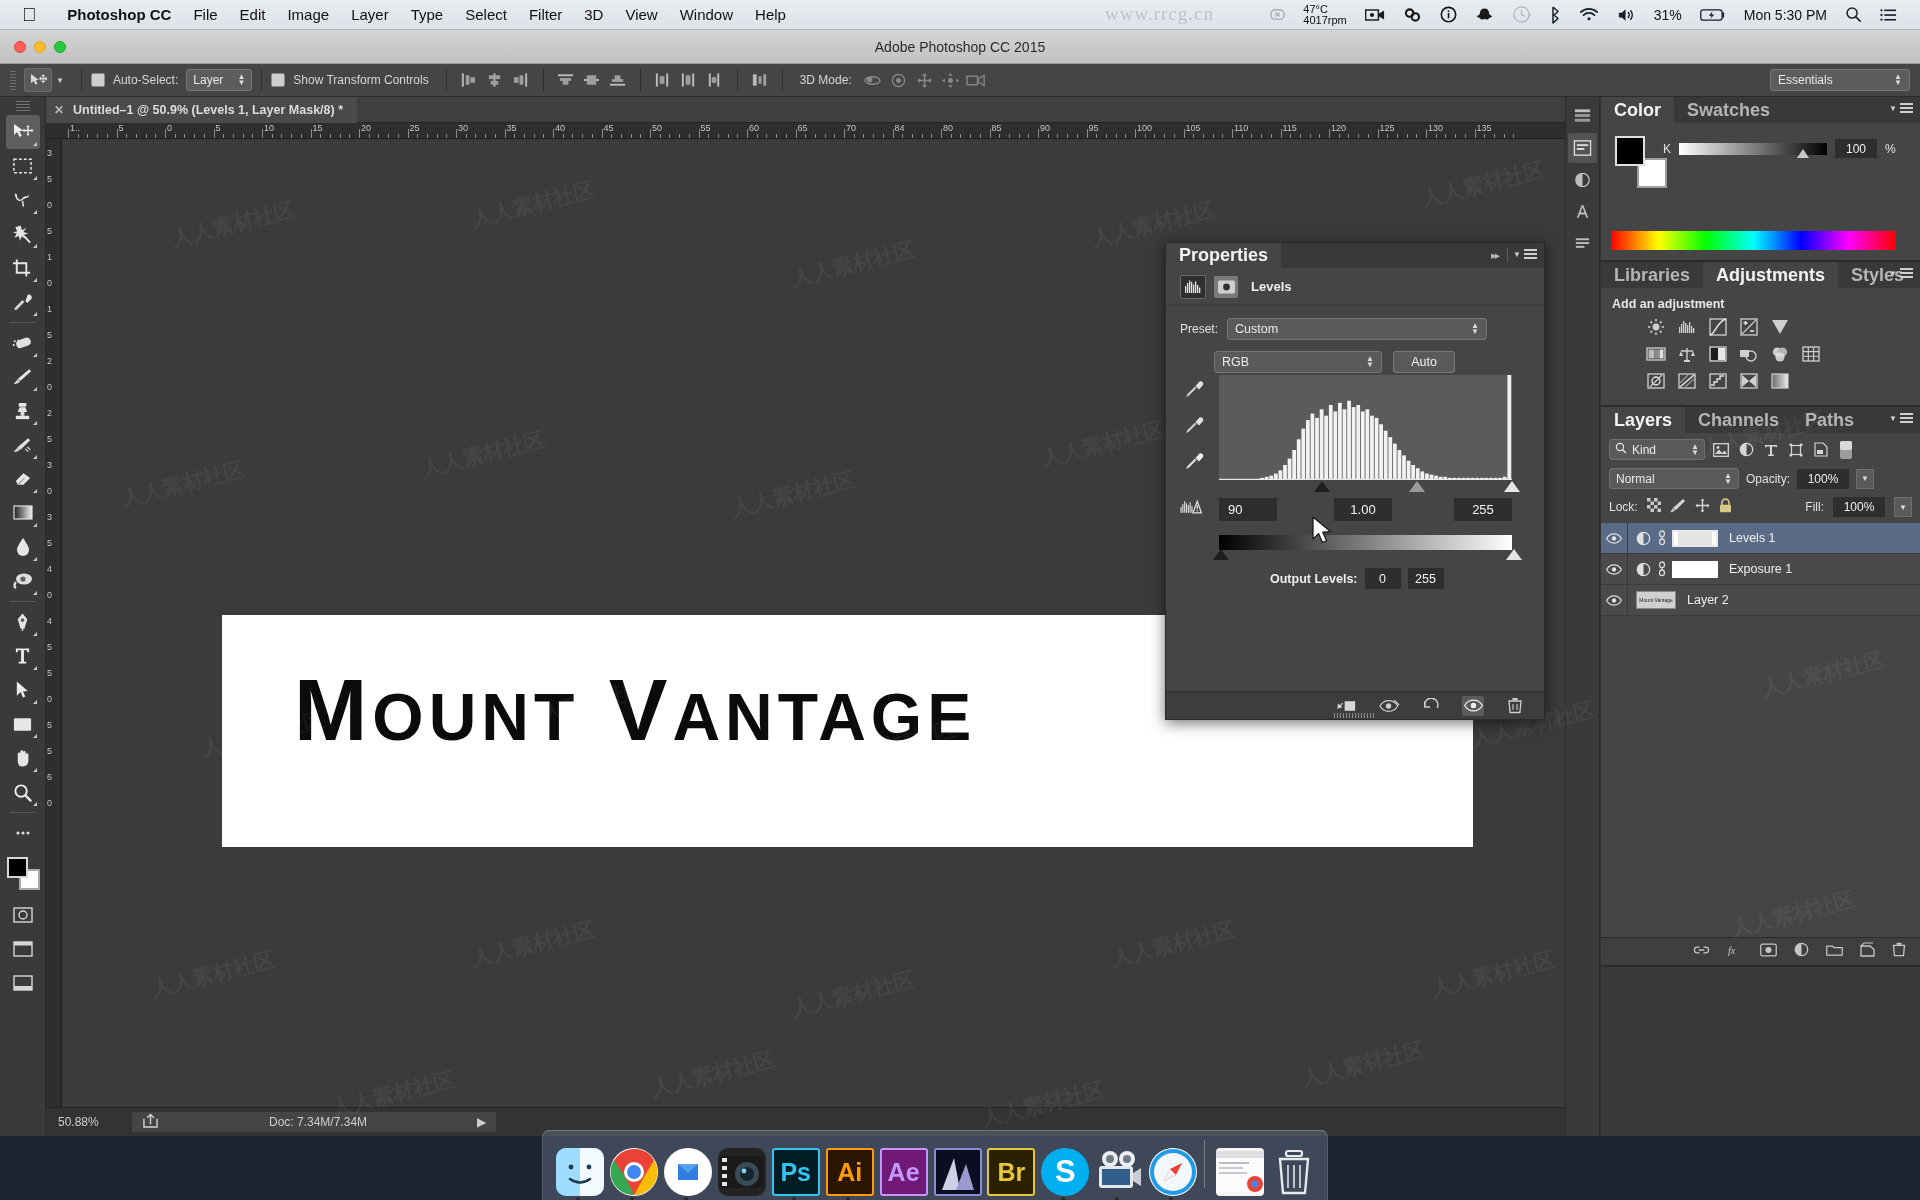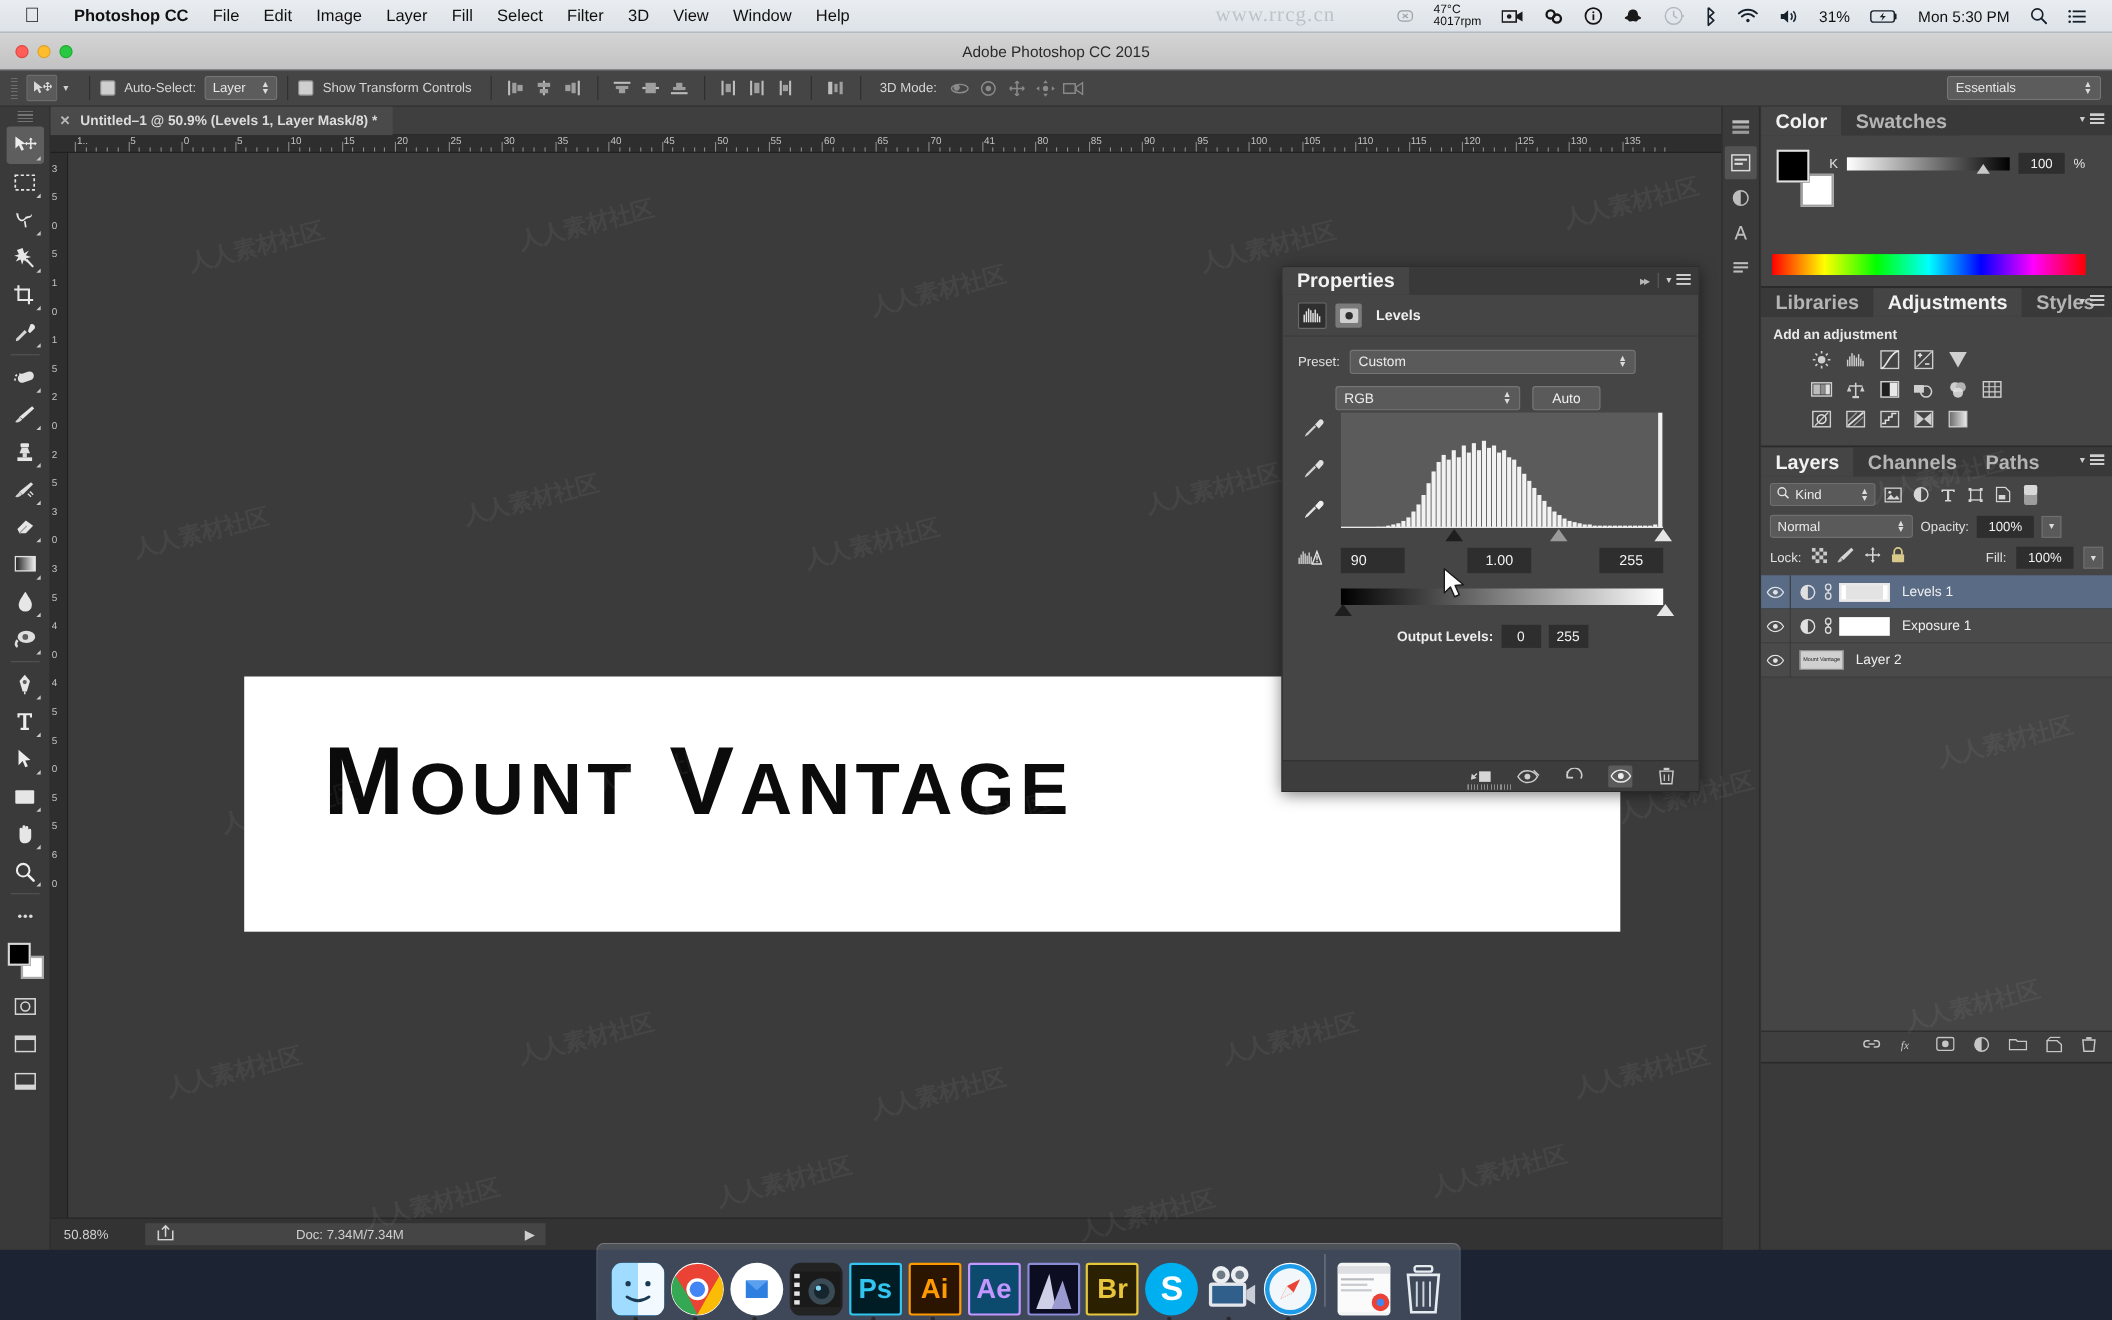--- a/index.html
+++ b/index.html
@@ -296,21 +296,21 @@
 </head>
 <body>
 
 <div id="menubar">
   <span class="apple"></span>
   <span class="mi bold">Photoshop CC</span>
   <span class="mi">File</span>
   <span class="mi">Edit</span>
   <span class="mi">Image</span>
   <span class="mi">Layer</span>
-  <span class="mi">Fill</span>
+  <span class="mi">Type</span>
   <span class="mi">Select</span>
   <span class="mi">Filter</span>
   <span class="mi">3D</span>
   <span class="mi">View</span>
   <span class="mi">Window</span>
   <span class="mi">Help</span>
   <span class="wm-mb">www.rrcg.cn</span>
 
   <div class="right">
     <span class="sitem">
@@ -813,21 +813,21 @@
         <div class="rtick" style="left: 768.9px; height: 4px;"></div>
         <div class="rtick" style="left: 778.6px; height: 4px;"></div>
         <div class="rtick" style="left: 788.3px; height: 4px;"></div>
         <div class="rtick" style="left: 798px; height: 9px;"></div>
         <div class="rlabel" style="left: 798px; text-align: right;">70</div>
         <div class="rtick" style="left: 807.7px; height: 4px;"></div>
         <div class="rtick" style="left: 817.4px; height: 4px;"></div>
         <div class="rtick" style="left: 827.1px; height: 4px;"></div>
         <div class="rtick" style="left: 836.8px; height: 4px;"></div>
         <div class="rtick" style="left: 846.5px; height: 9px;"></div>
-        <div class="rlabel" style="left: 846.5px;">41</div>
+        <div class="rlabel" style="left: 846.5px;">84</div>
         <div class="rtick" style="left: 856.2px; height: 4px;"></div>
         <div class="rtick" style="left: 865.9px; height: 4px;"></div>
         <div class="rtick" style="left: 875.6px; height: 4px;"></div>
         <div class="rtick" style="left: 885.3px; height: 4px;"></div>
         <div class="rtick" style="left: 895px; height: 9px;"></div>
         <div class="rlabel" style="left: 895px;">80</div>
         <div class="rtick" style="left: 904.7px; height: 4px;"></div>
         <div class="rtick" style="left: 914.4px; height: 4px;"></div>
         <div class="rtick" style="left: 924.1px; height: 4px;"></div>
         <div class="rtick" style="left: 933.8px; height: 4px;"></div>
@@ -1626,21 +1626,21 @@
   </span>
   <span class="dk">
     <span class="ic sq" style="background:#001d26;border:2px solid #31c5f0;color:#31c5f0">Ps</span>
     <span class="dot"></span>
   </span>
   <span class="dk">
     <span class="ic sq" style="background:#2b1400;border:2px solid #ff9a00;color:#ff9a00">Ai</span>
     <span class="dot"></span>
   </span>
   <span class="dk">
-    <span class="ic sq" style="background:#0c4a6e;border:2px solid #c496ff;color:#c496ff">Ae</span>
+    <span class="ic sq" style="background:#701a75;border:2px solid #c496ff;color:#c496ff">Ae</span>
   </span>
   <span class="dk">
     <span class="ic sq" style="background:#0b0b2b;border:2px solid #8b8bd6;overflow:hidden">
       <svg width="44" height="44" viewBox="0 0 44 44">
           <rect width="44" height="44" fill="#0d0d22"></rect>
           <path d="M6 40 L18 8 L24 40 Z" fill="#cfcfe8"></path>
           <path d="M20 40 L30 14 L38 40 Z" fill="#9a9ad0"></path>
         </svg>
     </span>
   </span>

